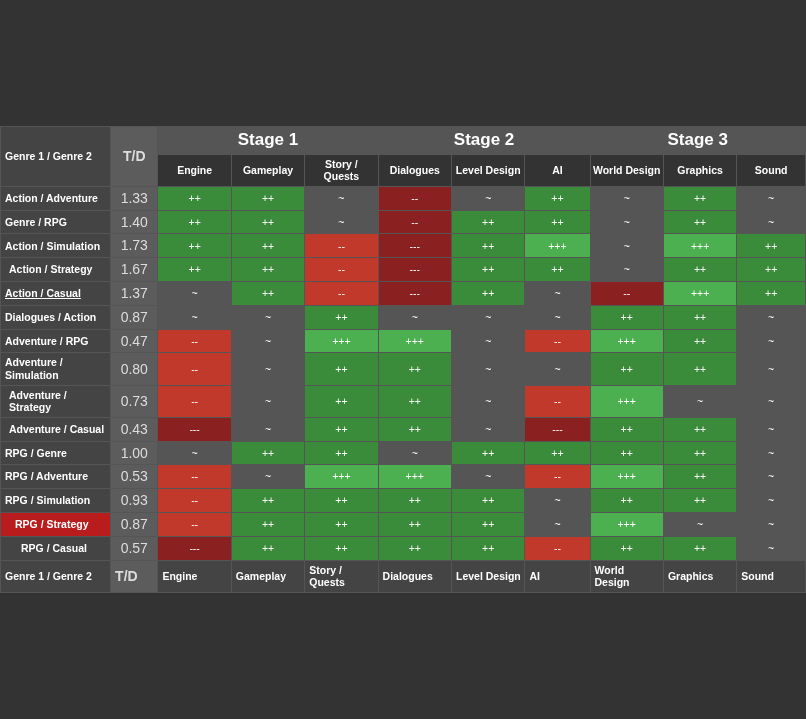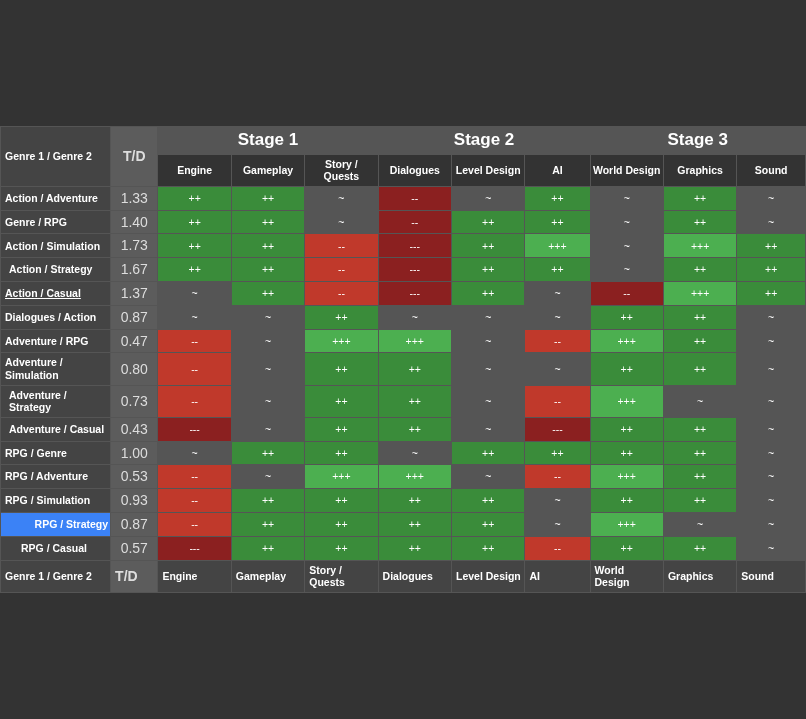--- a/index.html
+++ b/index.html
@@ -266,21 +266,21 @@
           <td class="c-green">++</td>
           <td class="c-green">++</td>
           <td class="c-green">++</td>
           <td class="c-green">++</td>
           <td class="c-neutral">~</td>
           <td class="c-green">++</td>
           <td class="c-green">++</td>
           <td class="c-neutral">~</td>
         </tr>
         <tr style="background: rgb(64, 64, 64);">
-          <td class="col-genre" style="text-align: right; padding-left: 0; font-weight: bold; background: #3b82f6;">RPG / Strategy</td>
+          <td class="col-genre" style="text-align: left; padding-left: 14px; font-weight: bold; background: #b91c1c;">RPG / Strategy</td>
           <td class="col-td td-val">0.87</td>
           <td class="c-red">--</td>
           <td class="c-green">++</td>
           <td class="c-green">++</td>
           <td class="c-green">++</td>
           <td class="c-green">++</td>
           <td class="c-neutral">~</td>
           <td class="c-green-light">+++</td>
           <td class="c-neutral">~</td>
           <td class="c-neutral">~</td>

